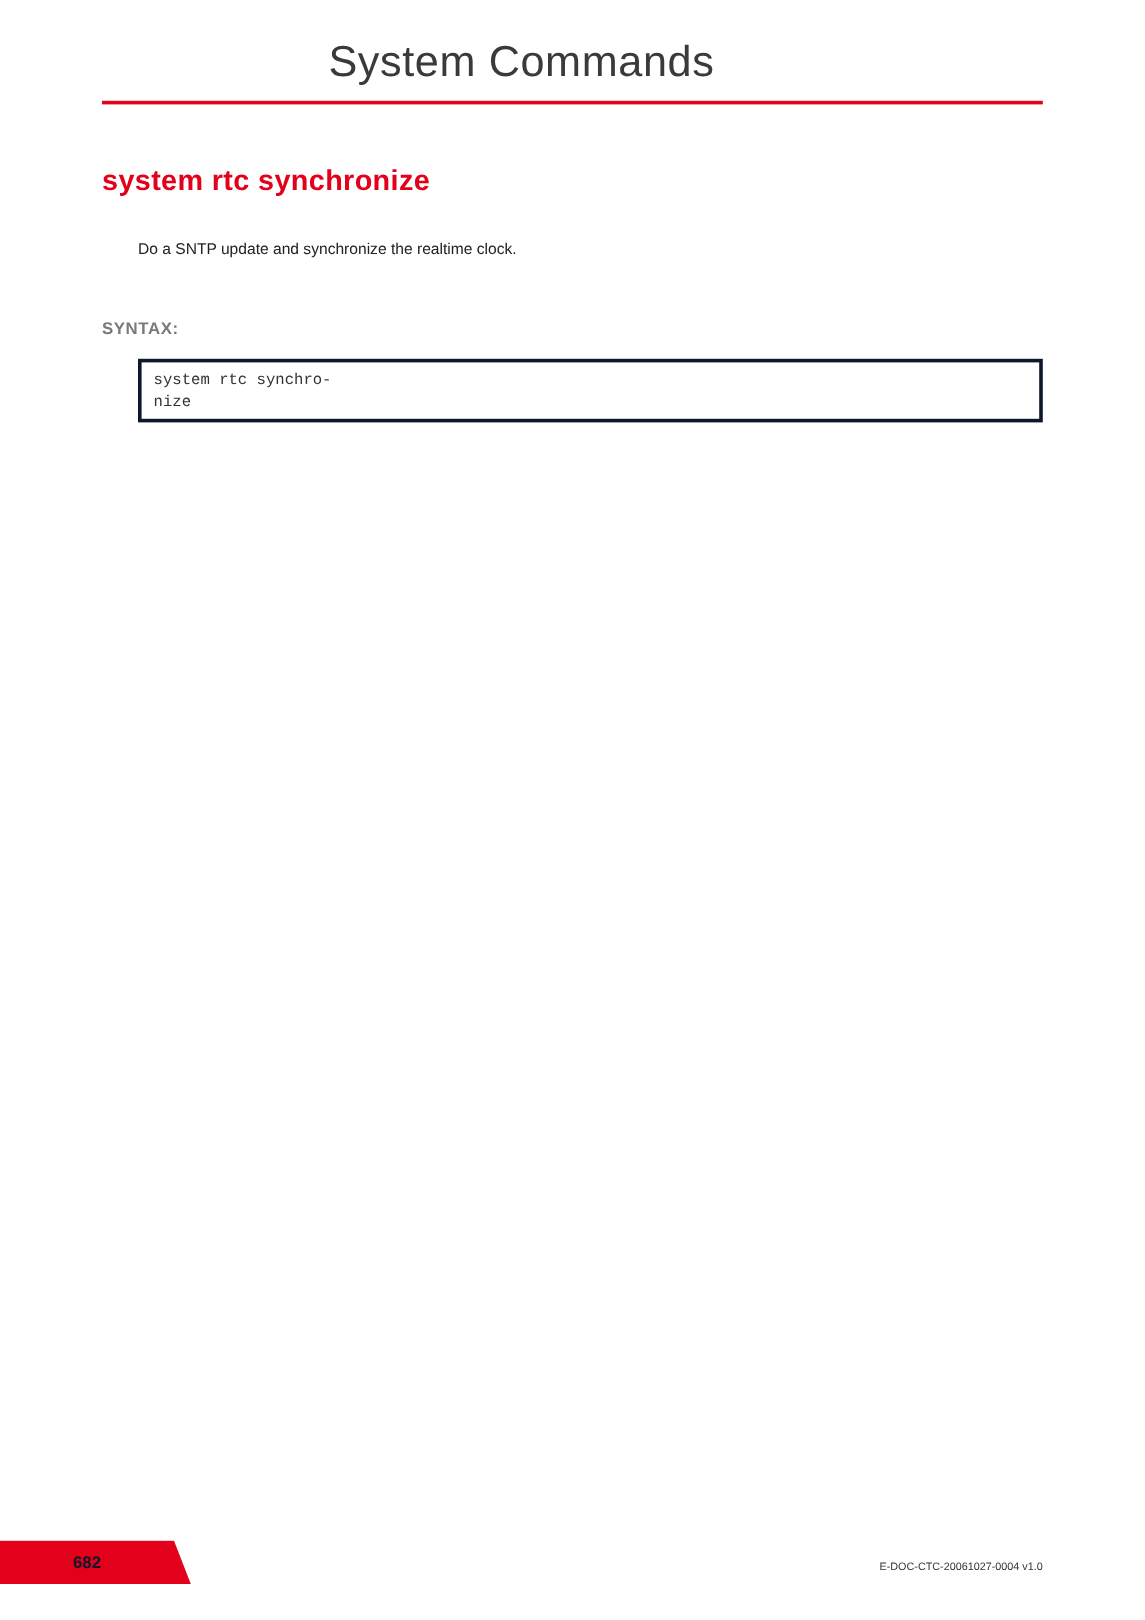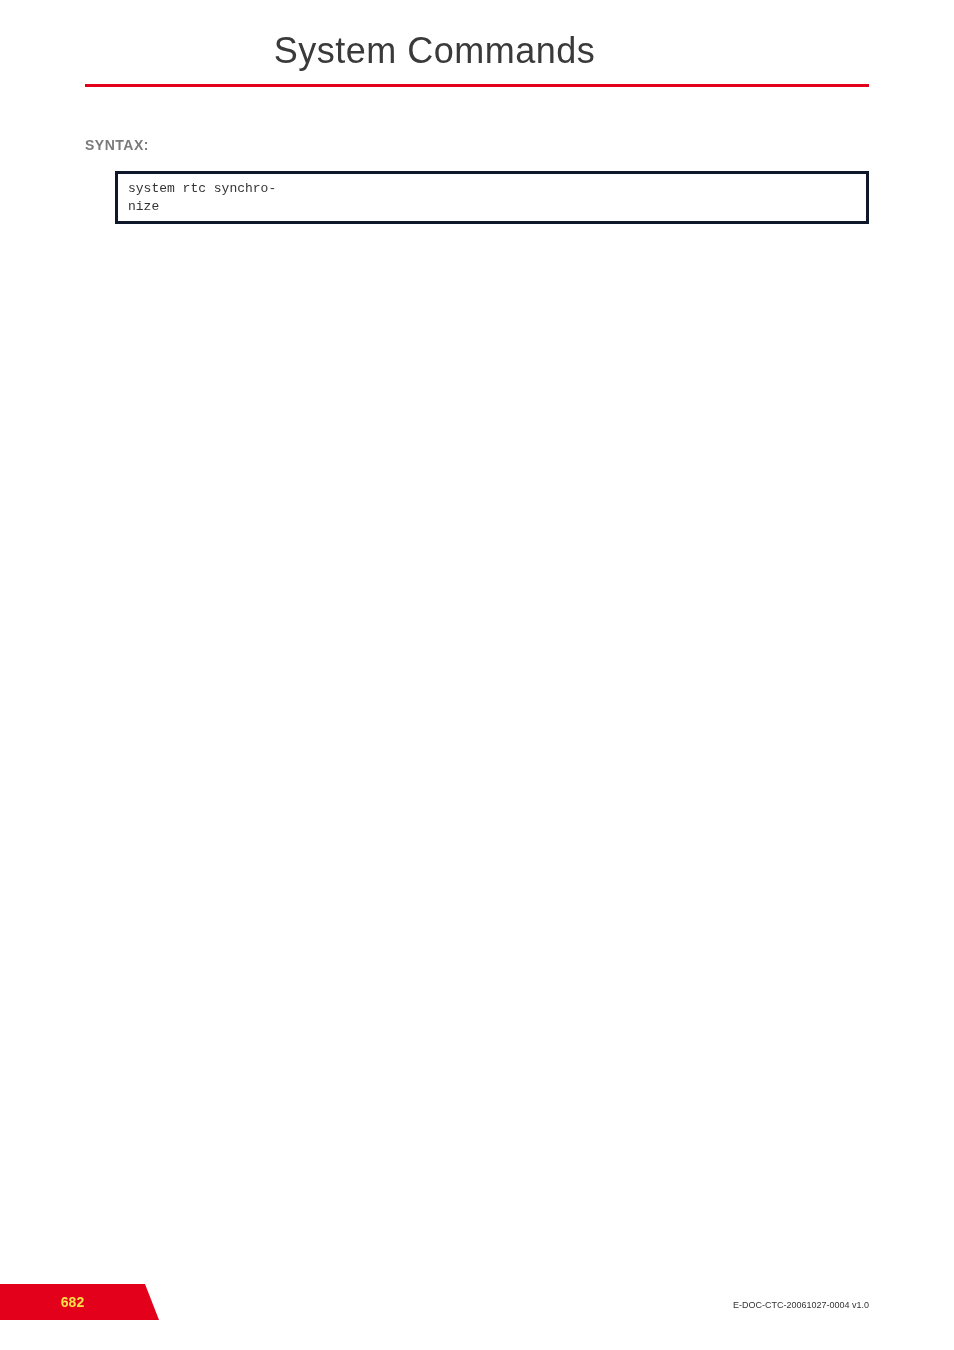--- a/index.html
+++ b/index.html
@@ -84,40 +84,42 @@
       content: "";
       position: absolute;
       right: -14px;
       top: 0;
       width: 0;
       height: 0;
       border-top: 36px solid transparent;
       border-left: 14px solid #e2001a;
     }
     .page-num {
-      color: #fde047;
+      color: #0f172a;
       font-weight: bold;
       font-size: 14px;
     }
     .doc-id {
       position: absolute;
       right: 85px;
       bottom: 10px;
       font-size: 9px;
       color: #333333;
       text-align: right;
     }
   </style>
 </head>
 <body>
 
 <div class="page-header">System Commands</div>
 <div class="header-rule"></div>
 
 <div class="content">
+  <h1 class="command-title">system rtc synchronize</h1>
+  <p class="command-description">Do a SNTP update and synchronize the realtime clock.</p>
 
   <div class="syntax-label">SYNTAX:</div>
   <div class="syntax-box">
     <div class="syntax-code" style="white-space: pre-line;">system rtc synchro-
 nize</div>
   </div>
 </div>
 
 <div class="footer">
   <div class="page-tab">

